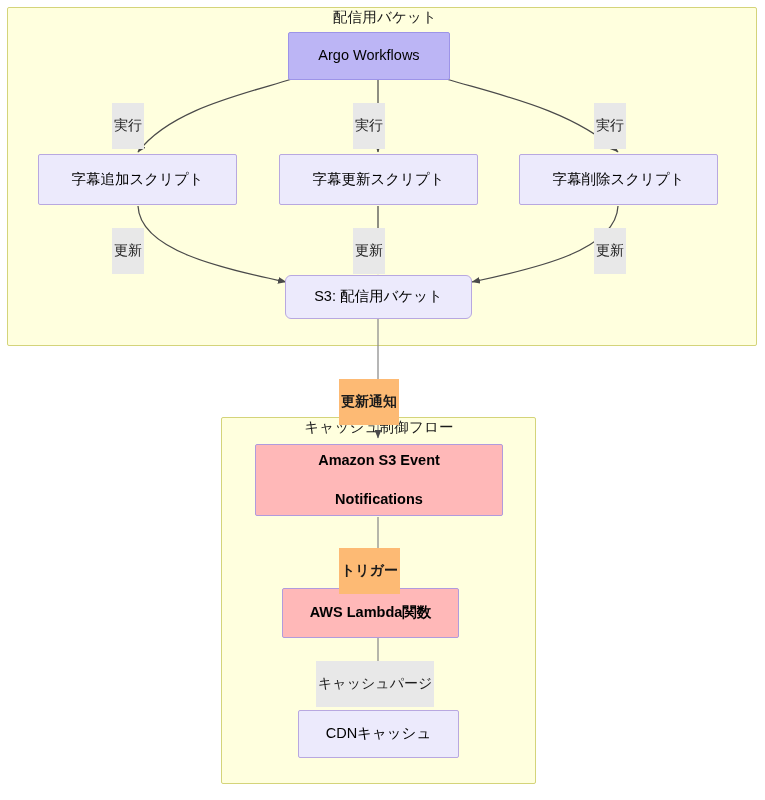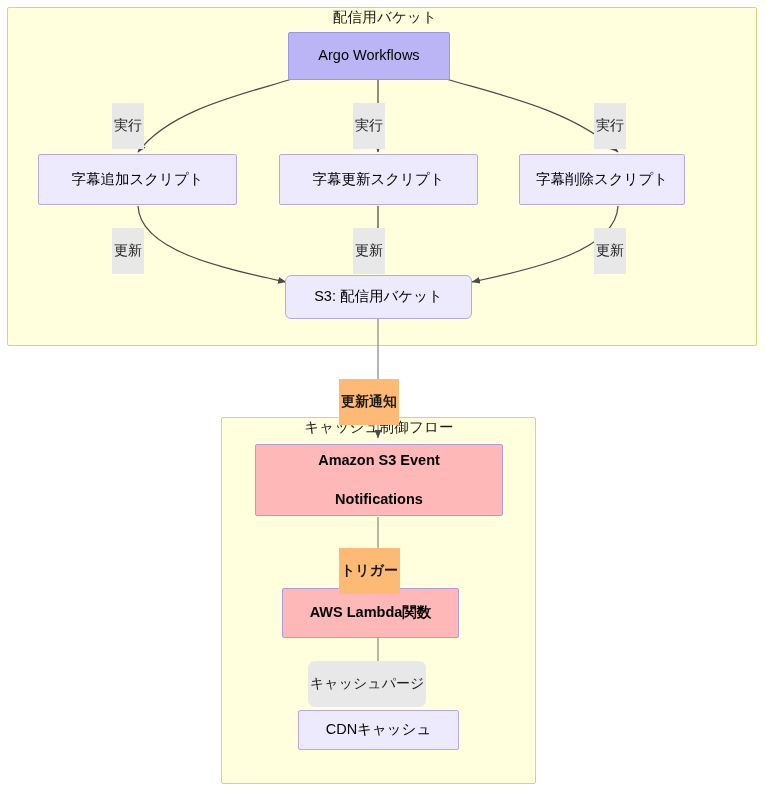--- a/index.html
+++ b/index.html
@@ -109,44 +109,44 @@
 
     <path d="M 378,638 L 378,702" fill="none" stroke="#8a8a8a" stroke-width="1.25" marker-end="url(#ah)"></path>
   </svg>
 
   <div class="node node-purple-dark" style="left:288px; top:32px; width:162px; height:48px;">Argo Workflows</div>
 
   <div class="node node-purple-light" style="left:38px; top:154px; width:199px; height:51px;">字幕追加スクリプト</div>
 
   <div class="node node-purple-light" style="left:279px; top:154px; width:199px; height:51px;">字幕更新スクリプト</div>
 
-  <div class="node node-purple-light" style="left:519px; top:154px; width:166px; height:51px;">字幕削除スクリプト</div>
+  <div class="node node-purple-light" style="left:519px; top:154px; width:199px; height:51px;">字幕削除スクリプト</div>
 
   <div class="node node-purple-light" style="left:285px; top:275px; width:187px; height:44px;border-radius:6px;">S3: 配信用バケット</div>
 
   <div class="node node-pink" style="left:255px; top:444px; width:248px; height:72px; flex-direction:column;">
     <span>Amazon S3 Event</span>
     <span>Notifications</span>
   </div>
 
   <div class="node node-pink" style="left:282px; top:588px; width:177px; height:50px;">AWS Lambda関数</div>
 
-  <div class="node node-purple-light" style="left:298px; top:710px; width:161px; height:40px;">CDNキャッシュ</div>
+  <div class="node node-purple-light" style="left:298px; top:710px; width:161px; height:48px;">CDNキャッシュ</div>
 
   <div class="edge-label" style="left:112px; top:103px;">実行</div>
 
   <div class="edge-label" style="left:353px; top:103px;">実行</div>
 
   <div class="edge-label" style="left:594px; top:103px;">実行</div>
 
   <div class="edge-label" style="left:112px; top:228px;">更新</div>
 
   <div class="edge-label" style="left:353px; top:228px;">更新</div>
 
   <div class="edge-label" style="left:594px; top:228px;">更新</div>
 
   <div class="edge-label bold" style="left:339px; top:371px;">更新通知</div>
 
   <div class="edge-label bold" style="left:339px; top:540px;">トリガー</div>
 
-  <div class="edge-label" style="left:308px; top:661px;border-radius:7px;">キャッシュパージ</div>
+  <div class="edge-label" style="left:316px; top:661px;">キャッシュパージ</div>
 
 </div>
 
 </body></html>

